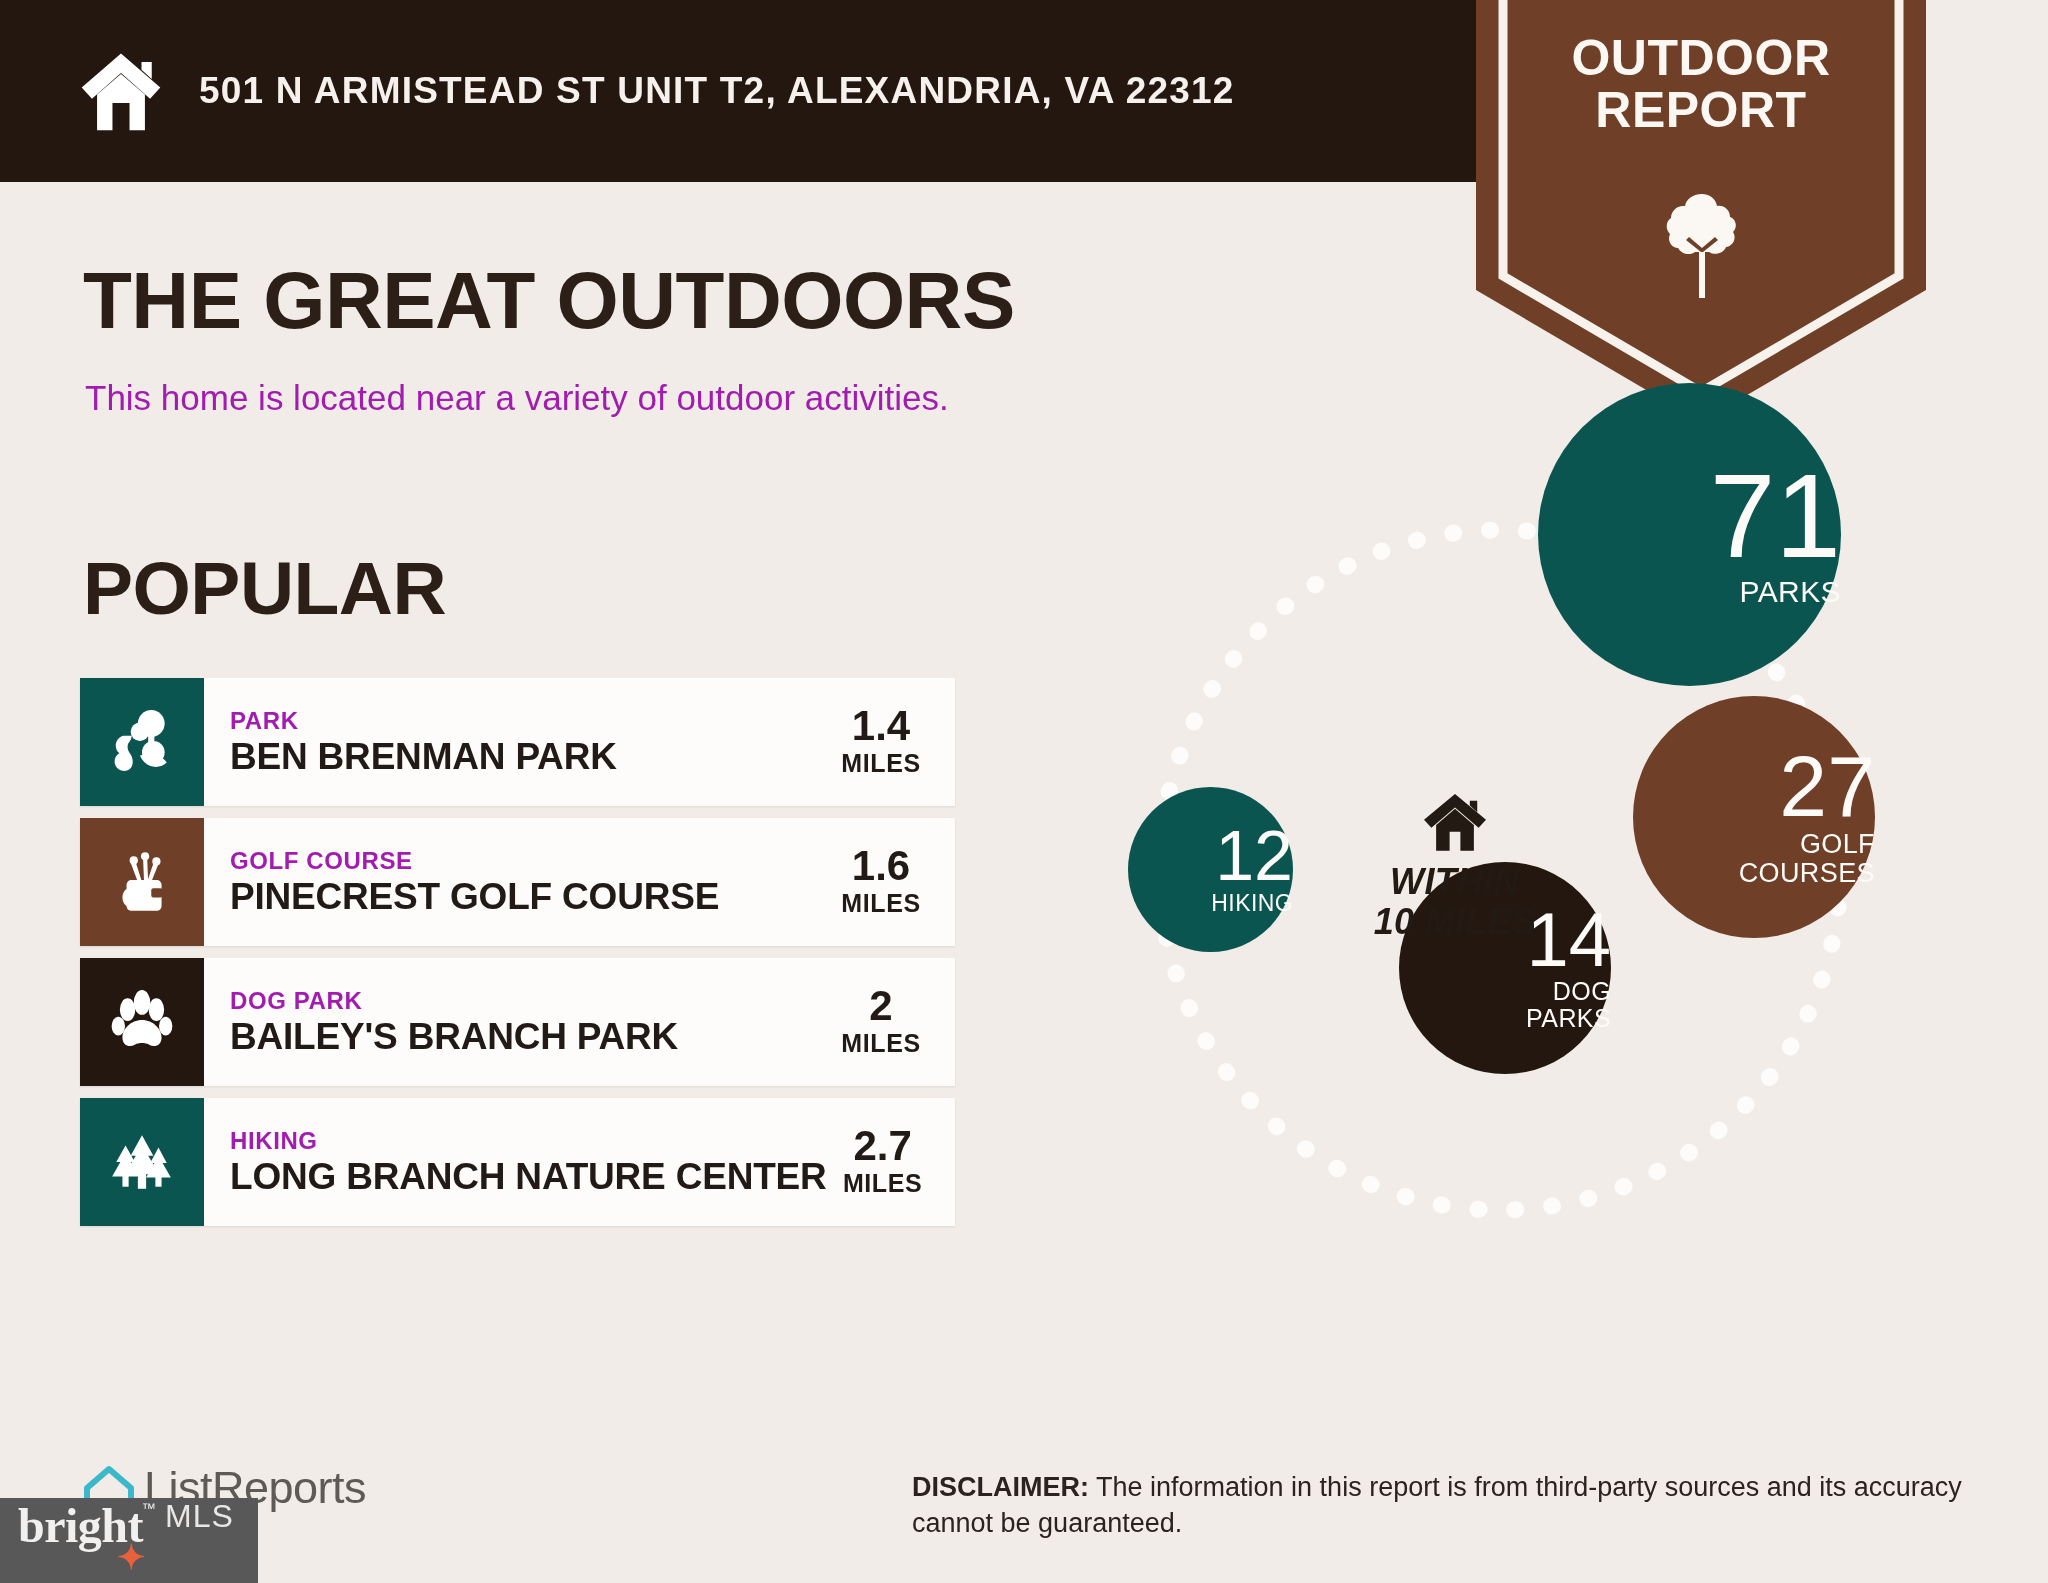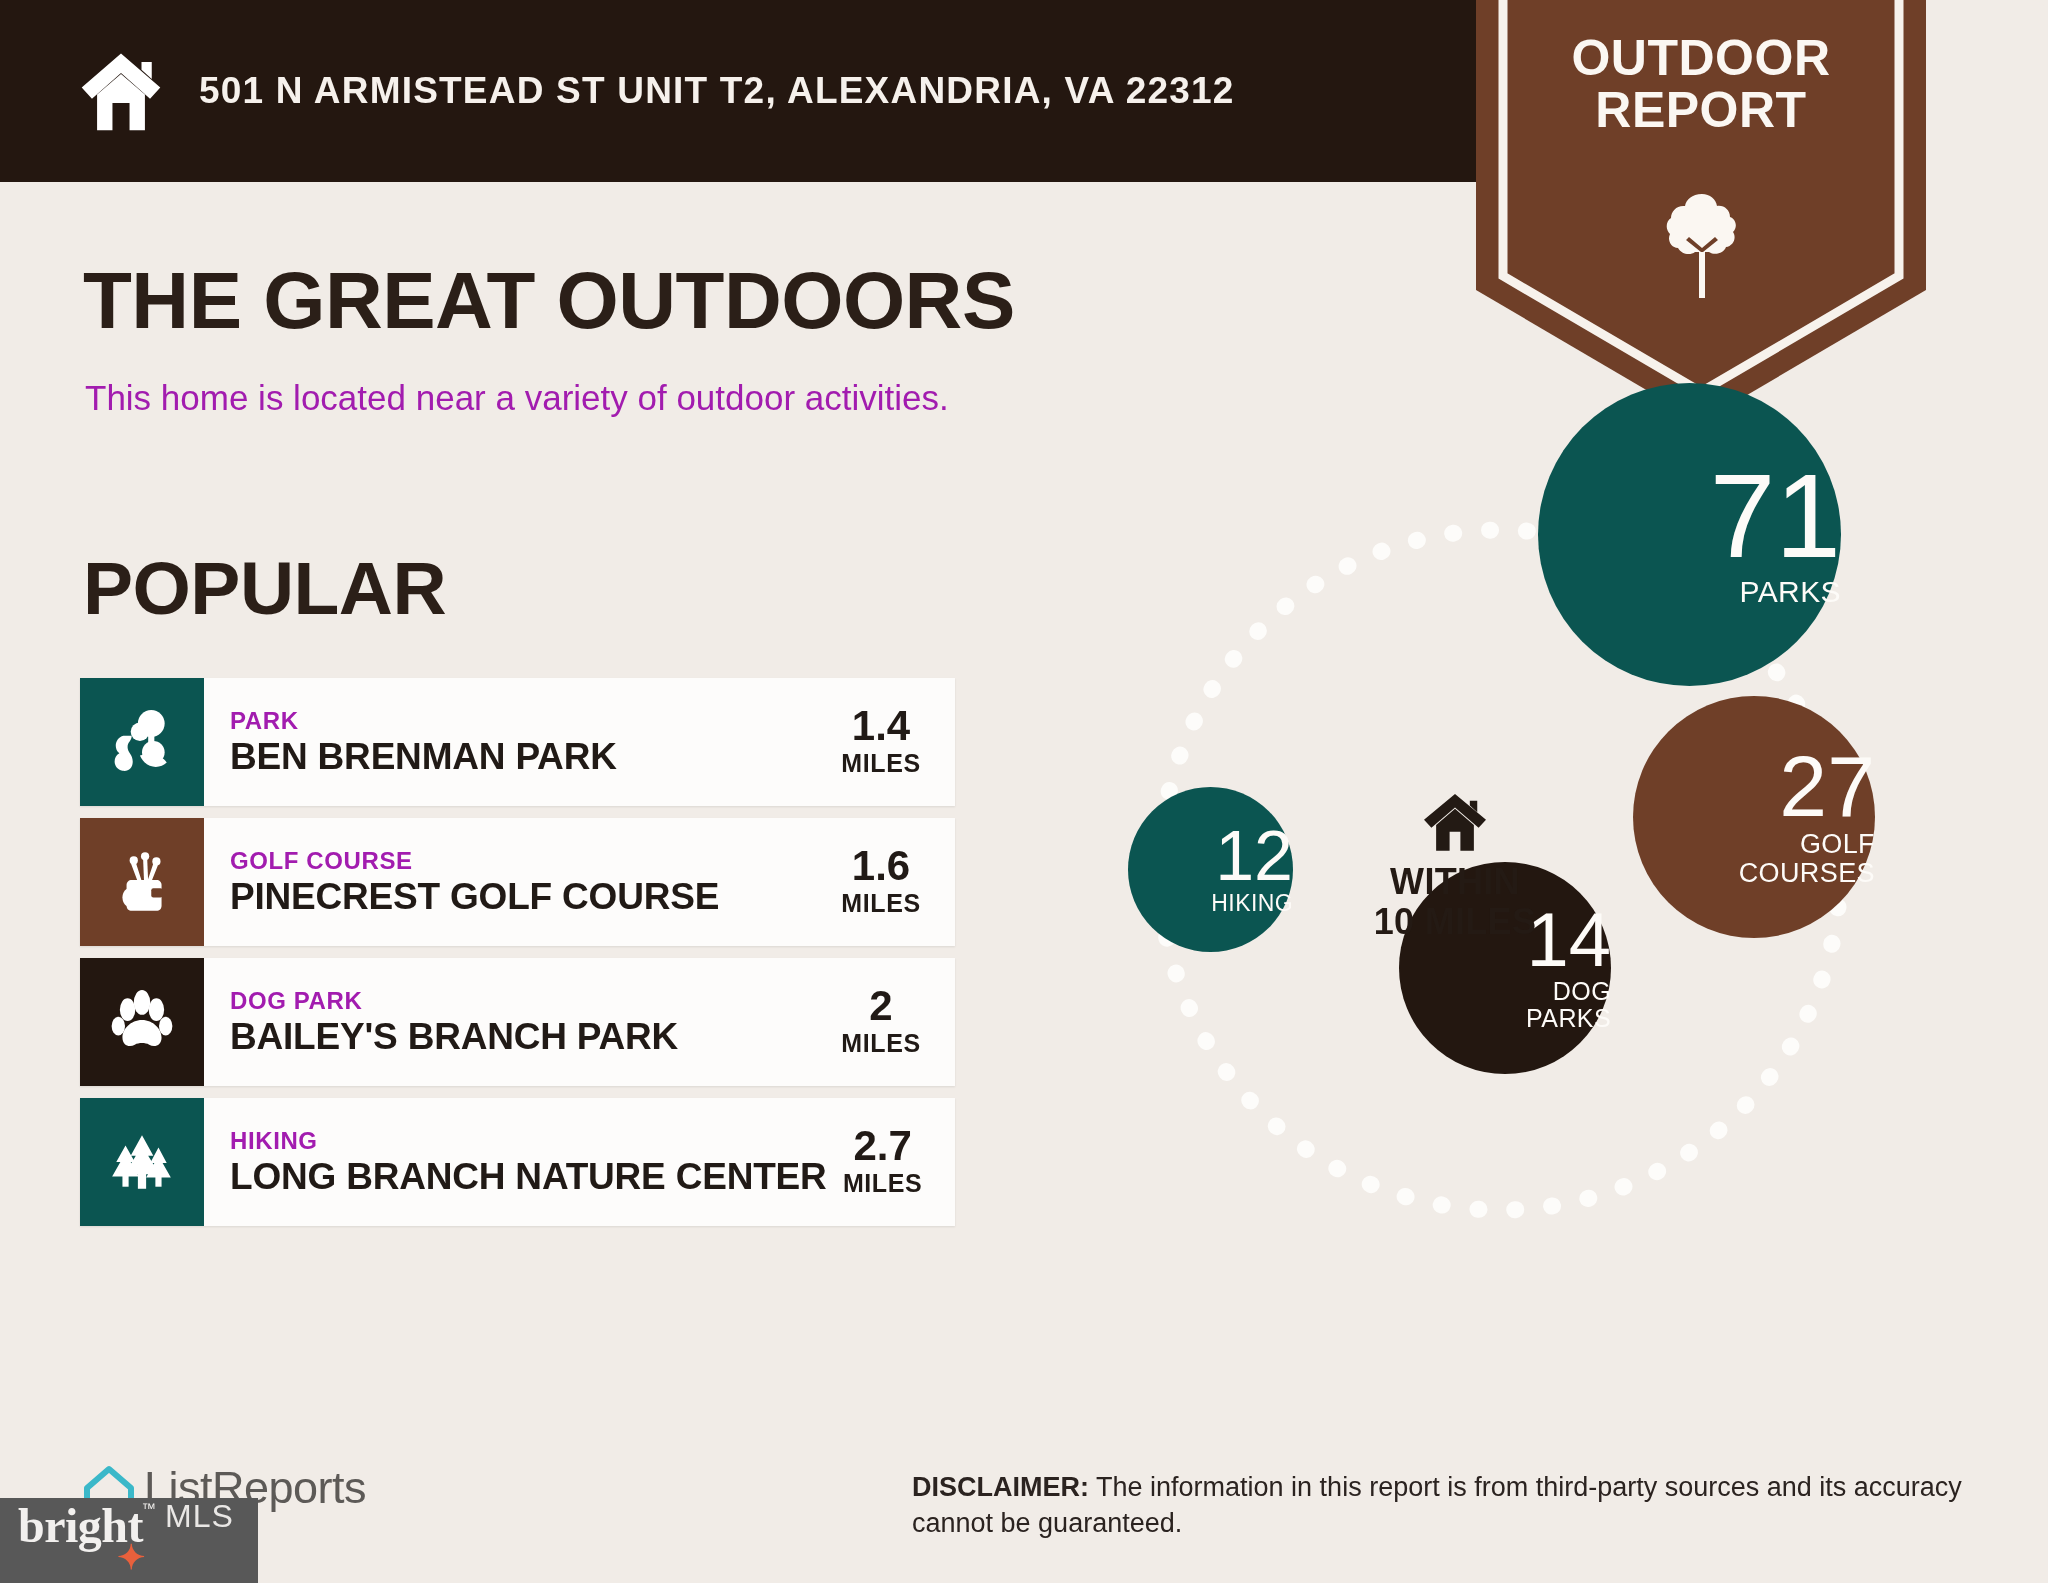--- a/index.html
+++ b/index.html
@@ -130,21 +130,21 @@
   #bubble-hiking .bubble-num { font-size: 70px; margin-bottom: 2px; }
   #bubble-hiking .bubble-label { font-size: 23px; }
 
   #center-block {
     position: absolute; left: 255px; top: 335px;
     width: 240px; text-align: center;
   }
   #center-home-icon { width: 68px; height: 62px; margin: 0 auto 10px; display: block; }
   #center-text {
     font-size: 36px; font-weight: 700; color: #241a14;
-    line-height: 1.12; letter-spacing: 0.3px;
+    line-height: 1.12; letter-spacing: 0.3px; font-style: italic;
   }
 
   
   #footer-logo { position: absolute; left: 82px; top: 1462px; display: flex; align-items: center; }
   #logo-mark { width: 54px; height: 50px; margin-right: 8px; }
   #logo-word { font-size: 45px; color: #5d5a57; font-weight: 400; letter-spacing: -0.5px; }
 
   #watermark {
     position: absolute; left: 0; top: 1498px;
     width: 258px; height: 89px;

